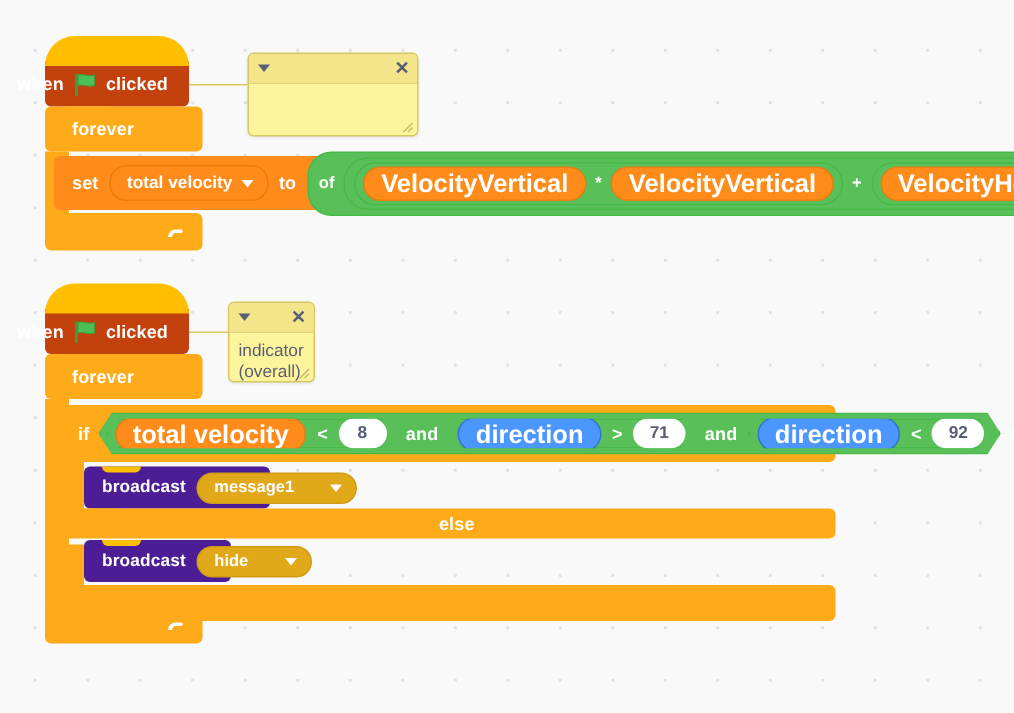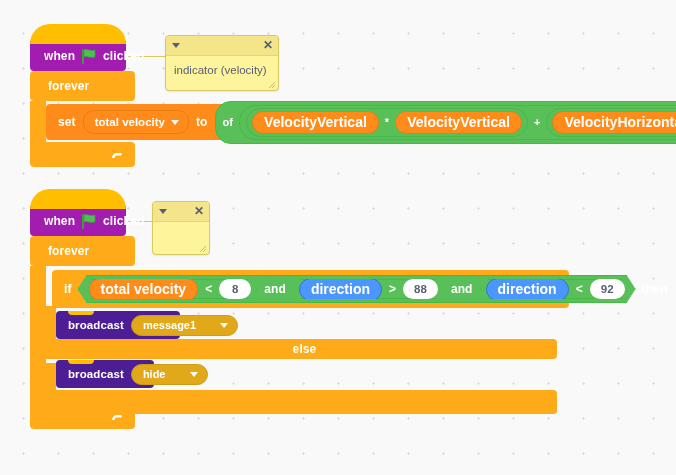--- a/index.html
+++ b/index.html
@@ -15,26 +15,27 @@
     -webkit-font-smoothing:antialiased;
   }
   .canvas{position:absolute;inset:0;}
 
   
   .blk{position:absolute;box-sizing:border-box;}
   .lbl{color:#fff;font-size:12px;font-weight:bold;white-space:nowrap;letter-spacing:.1px;}
 
   
   .hat{
-    background:#a21caf;
+    background:#c2410c;
     border-radius:0 0 4px 4px;
     height:30px;
     display:flex;align-items:center;
     padding:0 14px;
     gap:7px;
+    justify-content:flex-end;
   }
   .hat::before{
     content:"";position:absolute;left:0;top:-17px;width:100%;height:20px;
     background:#FFBF00;
     border-radius:34px 34px 0 0;
   }
   .hat > *{position:relative;z-index:2;}
   .flag{
     width:14px;height:15px;display:inline-block;position:relative;
   }
@@ -85,21 +86,21 @@
   .op{
     background:#59C059;border:1px solid #46b946;border-radius:16px;
     display:inline-flex;align-items:center;gap:6px;
     padding:3px 8px;box-sizing:border-box;
   }
   .op .lbl{font-size:11px;}
 
   
   .rep{
     background:#FF8C1A;border:1px solid #E87C11;border-radius:13px;
-    color:#fff;font-size:14px;font-weight:bold;
+    color:#fff;font-size:17px;font-weight:bold;
     padding:4px 11px;white-space:nowrap;line-height:13px;
   }
   .rep.blue{background:#4C97FF;border-color:#3373CC;text-align:center;}
 
   
   .bool{
     background:#59C059;border:1px solid #46b946;
     display:inline-flex;align-items:center;gap:7px;
     padding:3px 5px;
     clip-path:polygon(9px 0, calc(100% - 9px) 0, 100% 50%, calc(100% - 9px) 100%, 9px 100%, 0 50%);
@@ -156,37 +157,36 @@
       </svg>
     </span>
     <span class="lbl">clicked</span>
   </div>
 
   <div class="comment" style="left:165px;top:35px;width:114px;height:56px;">
     <div class="comment-head">
       <span class="comment-caret"></span>
       <span class="comment-close">✕</span>
     </div>
-    <div class="comment-body">indicator (velocity)</div>
     <svg class="comment-grip" viewBox="0 0 9 9">
       <path d="M8 2 L2 8 M8 5 L5 8" stroke="#c9ba68" stroke-width="1" fill="none"></path>
     </svg>
   </div>
 
   <div class="cbar" style="left:30px;top:71px;width:105px;">
     <span class="notch" style="top:0;left:14px;"></span>
     <span class="lbl">forever</span>
   </div>
   <div class="cleft" style="left:30px;top:101px;width:16px;height:44px;"></div>
   <div class="cbottom" style="left:30px;top:142px;width:105px;height:25px;"></div>
   <svg class="loop-arrow" style="left:110px;top:148px;" viewBox="0 0 14 14">
     <path d="M2 10 a5 5 0 0 1 5 -5 h4 l-2 -2.6 3 3.8 -3 3.8 2 -2.6 h-4 a2.2 2.2 0 0 0 -2.2 2.6 z" fill="#fff"></path>
   </svg>
 
-  <div class="stack data" style="left:46px;top:104px;width:614px;height:36px;border-radius:4px;">
+  <div class="stack data" style="left:36px;top:104px;width:614px;height:36px;border-radius:4px;">
     <span class="notch-top" style="background:#FF8C1A;"></span>
     <span class="lbl">set</span>
     <span class="dd orange">
       <span>total velocity</span>
       <i class="caret"></i>
     </span>
     <span class="lbl">to</span>
 
     <span class="op" style="padding:3px 7px;">
       <span class="lbl">of</span>
@@ -219,50 +219,51 @@
       </svg>
     </span>
     <span class="lbl">clicked</span>
   </div>
 
   <div class="comment" style="left:152px;top:201px;width:58px;height:54px;">
     <div class="comment-head">
       <span class="comment-caret"></span>
       <span class="comment-close">✕</span>
     </div>
+    <div class="comment-body" style="padding:5px 6px;">indicator (overall)</div>
     <svg class="comment-grip" viewBox="0 0 9 9">
       <path d="M8 2 L2 8 M8 5 L5 8" stroke="#c9ba68" stroke-width="1" fill="none"></path>
     </svg>
   </div>
 
   <div class="cbar" style="left:30px;top:236px;width:105px;">
     <span class="notch" style="top:0;left:14px;"></span>
     <span class="lbl">forever</span>
   </div>
   <div class="cleft" style="left:30px;top:266px;width:16px;height:141px;"></div>
   <div class="cbottom" style="left:30px;top:404px;width:105px;height:25px;"></div>
   <svg class="loop-arrow" style="left:110px;top:410px;" viewBox="0 0 14 14">
     <path d="M2 10 a5 5 0 0 1 5 -5 h4 l-2 -2.6 3 3.8 -3 3.8 2 -2.6 h-4 a2.2 2.2 0 0 0 -2.2 2.6 z" fill="#fff"></path>
   </svg>
 
-  <div class="cbar" style="left:52px;top:270px;width:517px;height:38px;gap:6px;padding-left:12px;border-radius:4px;">
+  <div class="cbar" style="left:40px;top:270px;width:517px;height:38px;gap:6px;padding-left:12px;border-radius:4px;">
     <span class="notch" style="top:0;left:12px;"></span>
     <span class="lbl">if</span>
 
     <span class="bool outer" style="height:28px;">
       <span class="bool" style="height:20px;">
         <span class="rep">total velocity</span>
         <span class="lbl">&lt;</span>
         <span class="numfield">8</span>
       </span>
       <span class="lbl">and</span>
       <span class="bool" style="height:20px;">
         <span class="rep blue">direction</span>
         <span class="lbl">&gt;</span>
-        <span class="numfield">88</span>
+        <span class="numfield">71</span>
       </span>
       <span class="lbl">and</span>
       <span class="bool" style="height:20px;">
         <span class="rep blue">direction</span>
         <span class="lbl">&lt;</span>
         <span class="numfield">92</span>
       </span>
     </span>
 
     <span class="lbl">then</span>

